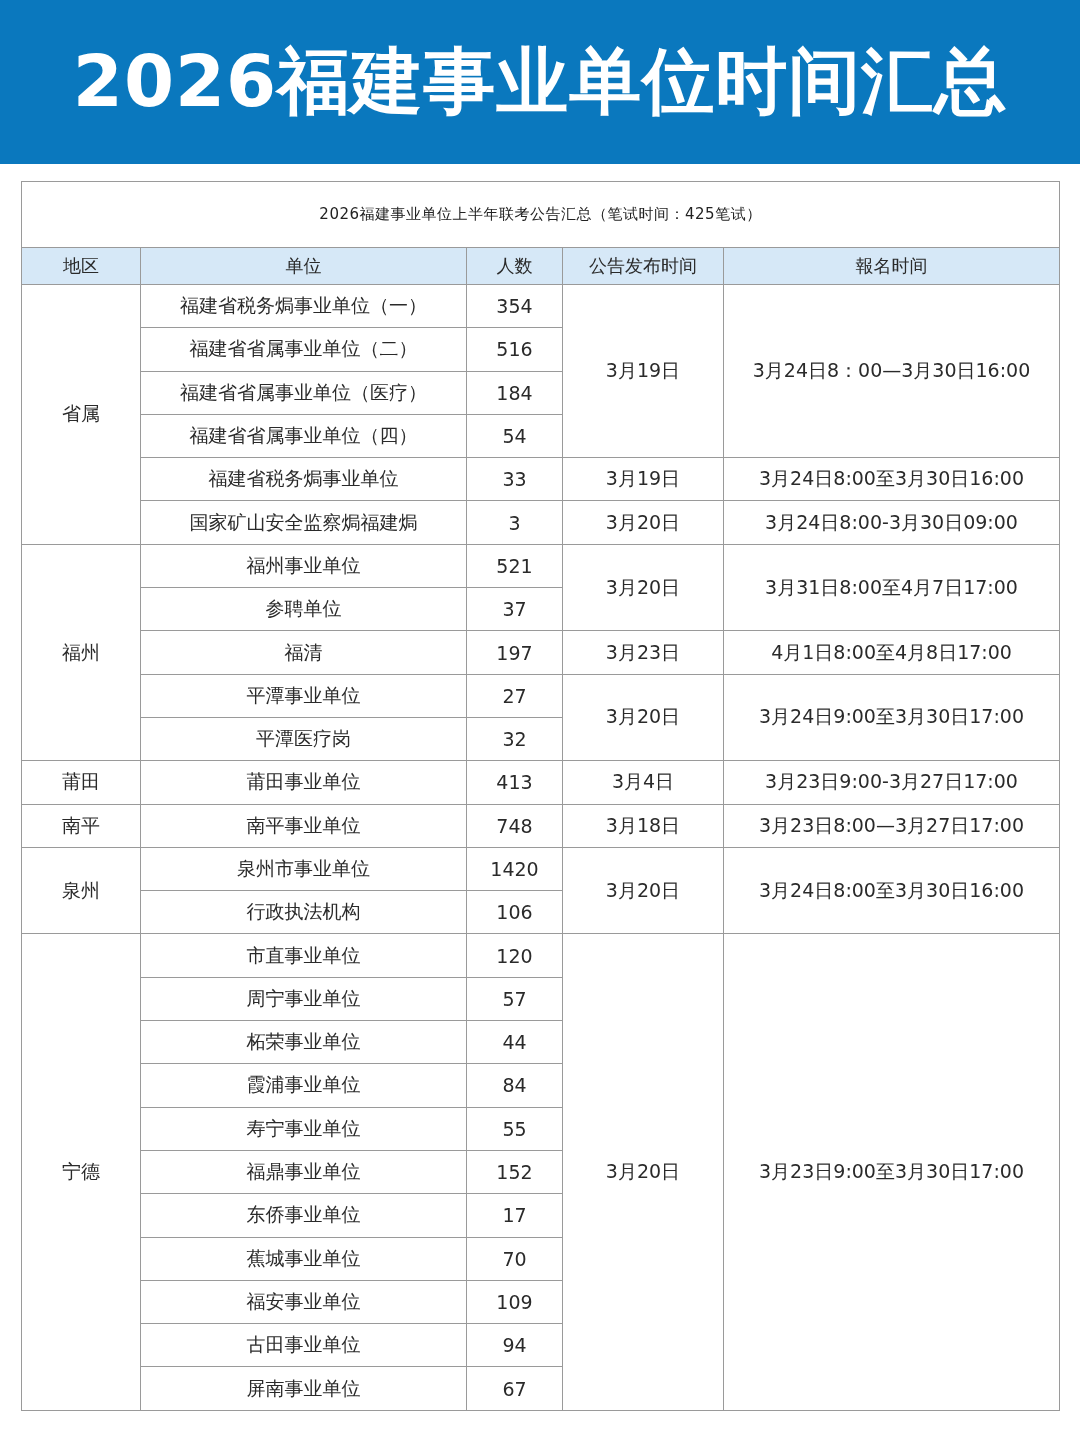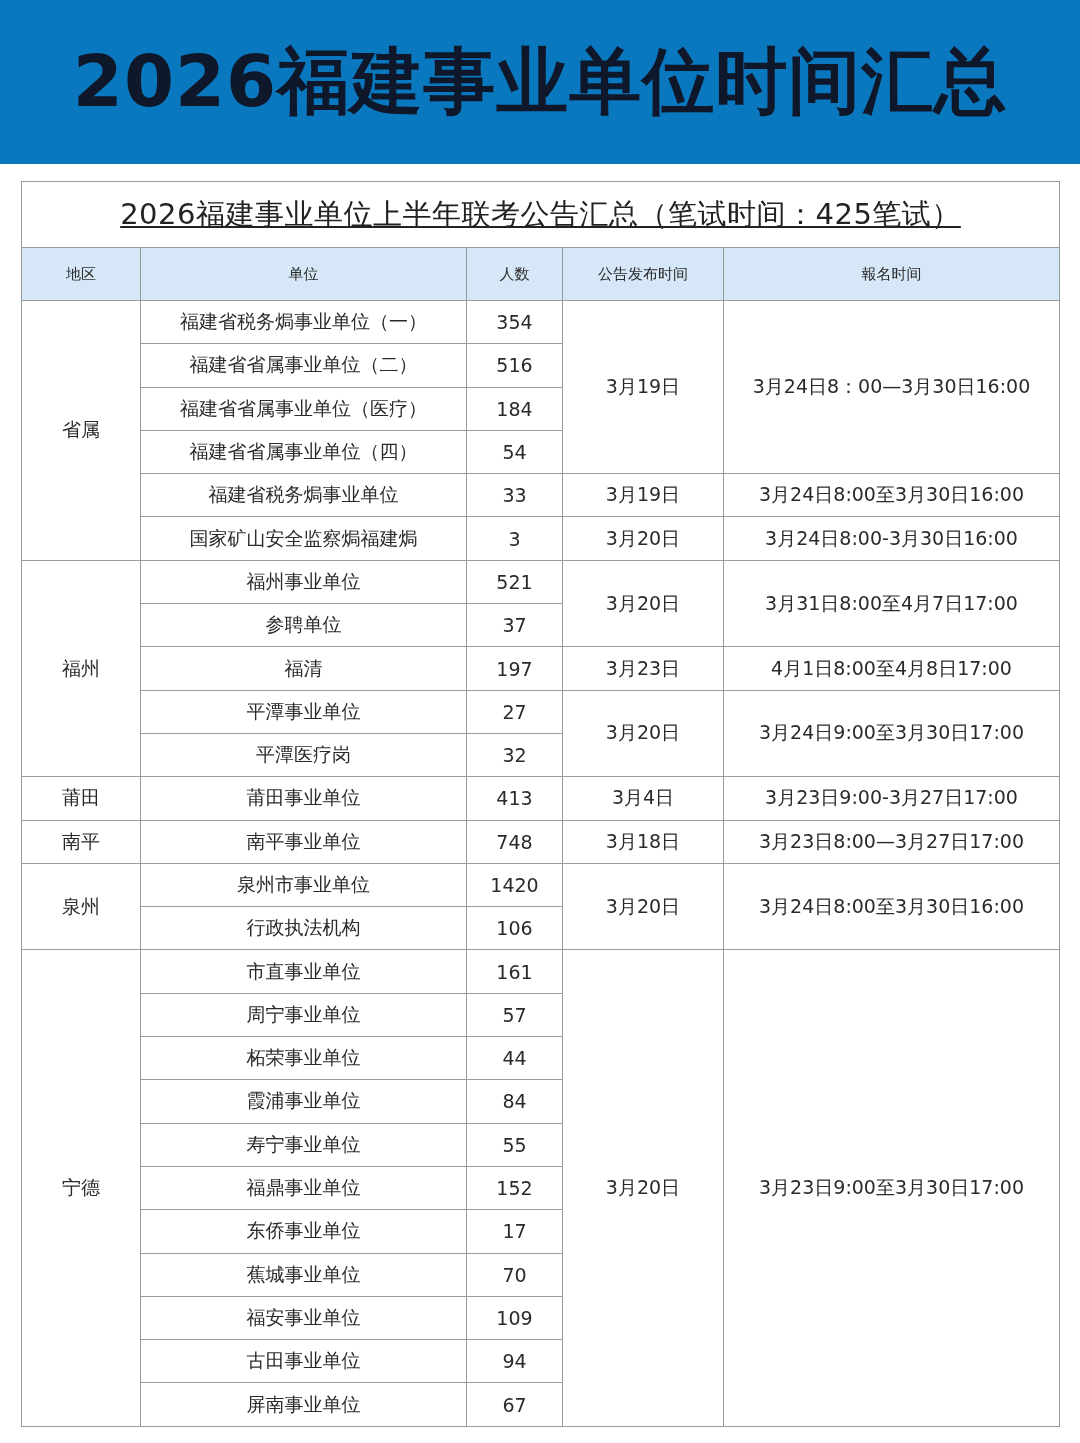--- a/index.html
+++ b/index.html
@@ -4,31 +4,31 @@
 <style>
   * { margin: 0; padding: 0; box-sizing: border-box; }
   html, body { width: 1080px; height: 1443px; background: #ffffff; overflow: hidden; }
   body { font-family: "DejaVu Sans", "Liberation Sans", sans-serif; color: #222; }
   .banner {
     position: absolute; left: 0; top: 0; width: 1080px; height: 164px;
     background: #0a78be;
     display: flex; align-items: center; justify-content: center;
   }
   .banner h1 {
-    color: #0f172a; font-size: 72px; font-weight: bold; letter-spacing: 1px;
+    color: #ffffff; font-size: 72px; font-weight: bold; letter-spacing: 1px;
     font-family: "DejaVu Sans", sans-serif;
   }
   .tbl-wrap { position: absolute; left: 21px; top: 181px; width: 1038px; }
   table { border-collapse: collapse; width: 1038px; table-layout: fixed; }
   td, th {
     border: 1.5px solid #9a9a9a; text-align: center; vertical-align: middle;
     font-size: 19px; font-weight: normal; color: #2a2a2a; padding: 0;
   }
-  .caption-cell { height: 66px; font-size: 29px; color: #222; letter-spacing: 0.5px; text-decoration: underline; }
-  thead th { background: #d6e8f7; height: 53px; font-size: 15px; }
+  .caption-cell { height: 66px; font-size: 15px; color: #222; letter-spacing: 0.5px; }
+  thead th { background: #d6e8f7; height: 37px; font-size: 18px; }
   tbody td { height: 43.3px; }
   col.c1 { width: 119px; } col.c2 { width: 326px; } col.c3 { width: 96px; }
   col.c4 { width: 161px; } col.c5 { width: 336px; }
 </style>
 </head>
 <body>
 
 <div class="banner">
   <h1>2026福建事业单位时间汇总</h1>
 </div>
@@ -78,21 +78,21 @@
     <tr>
       <td>福建省税务焗事业单位</td>
       <td>33</td>
       <td>3月19日</td>
       <td>3月24日8:00至3月30日16:00</td>
     </tr>
     <tr>
       <td>国家矿山安全监察焗福建焗</td>
       <td>3</td>
       <td>3月20日</td>
-      <td>3月24日8:00-3月30日16:00</td>
+      <td>3月24日8:00-3月30日09:00</td>
     </tr>
 
     <tr>
       <td rowspan="5">福州</td>
       <td>福州事业单位</td>
       <td>521</td>
       <td rowspan="2">3月20日</td>
       <td rowspan="2">3月31日8:00至4月7日17:00</td>
     </tr>
     <tr>
@@ -140,21 +140,21 @@
       <td rowspan="2">3月24日8:00至3月30日16:00</td>
     </tr>
     <tr>
       <td>行政执法机构</td>
       <td>106</td>
     </tr>
 
     <tr>
       <td rowspan="11">宁德</td>
       <td>市直事业单位</td>
-      <td>161</td>
+      <td>120</td>
       <td rowspan="11">3月20日</td>
       <td rowspan="11">3月23日9:00至3月30日17:00</td>
     </tr>
     <tr>
           <td>周宁事业单位</td>
           <td>57</td>
         </tr>
     <tr>
           <td>柘荣事业单位</td>
           <td>44</td>

